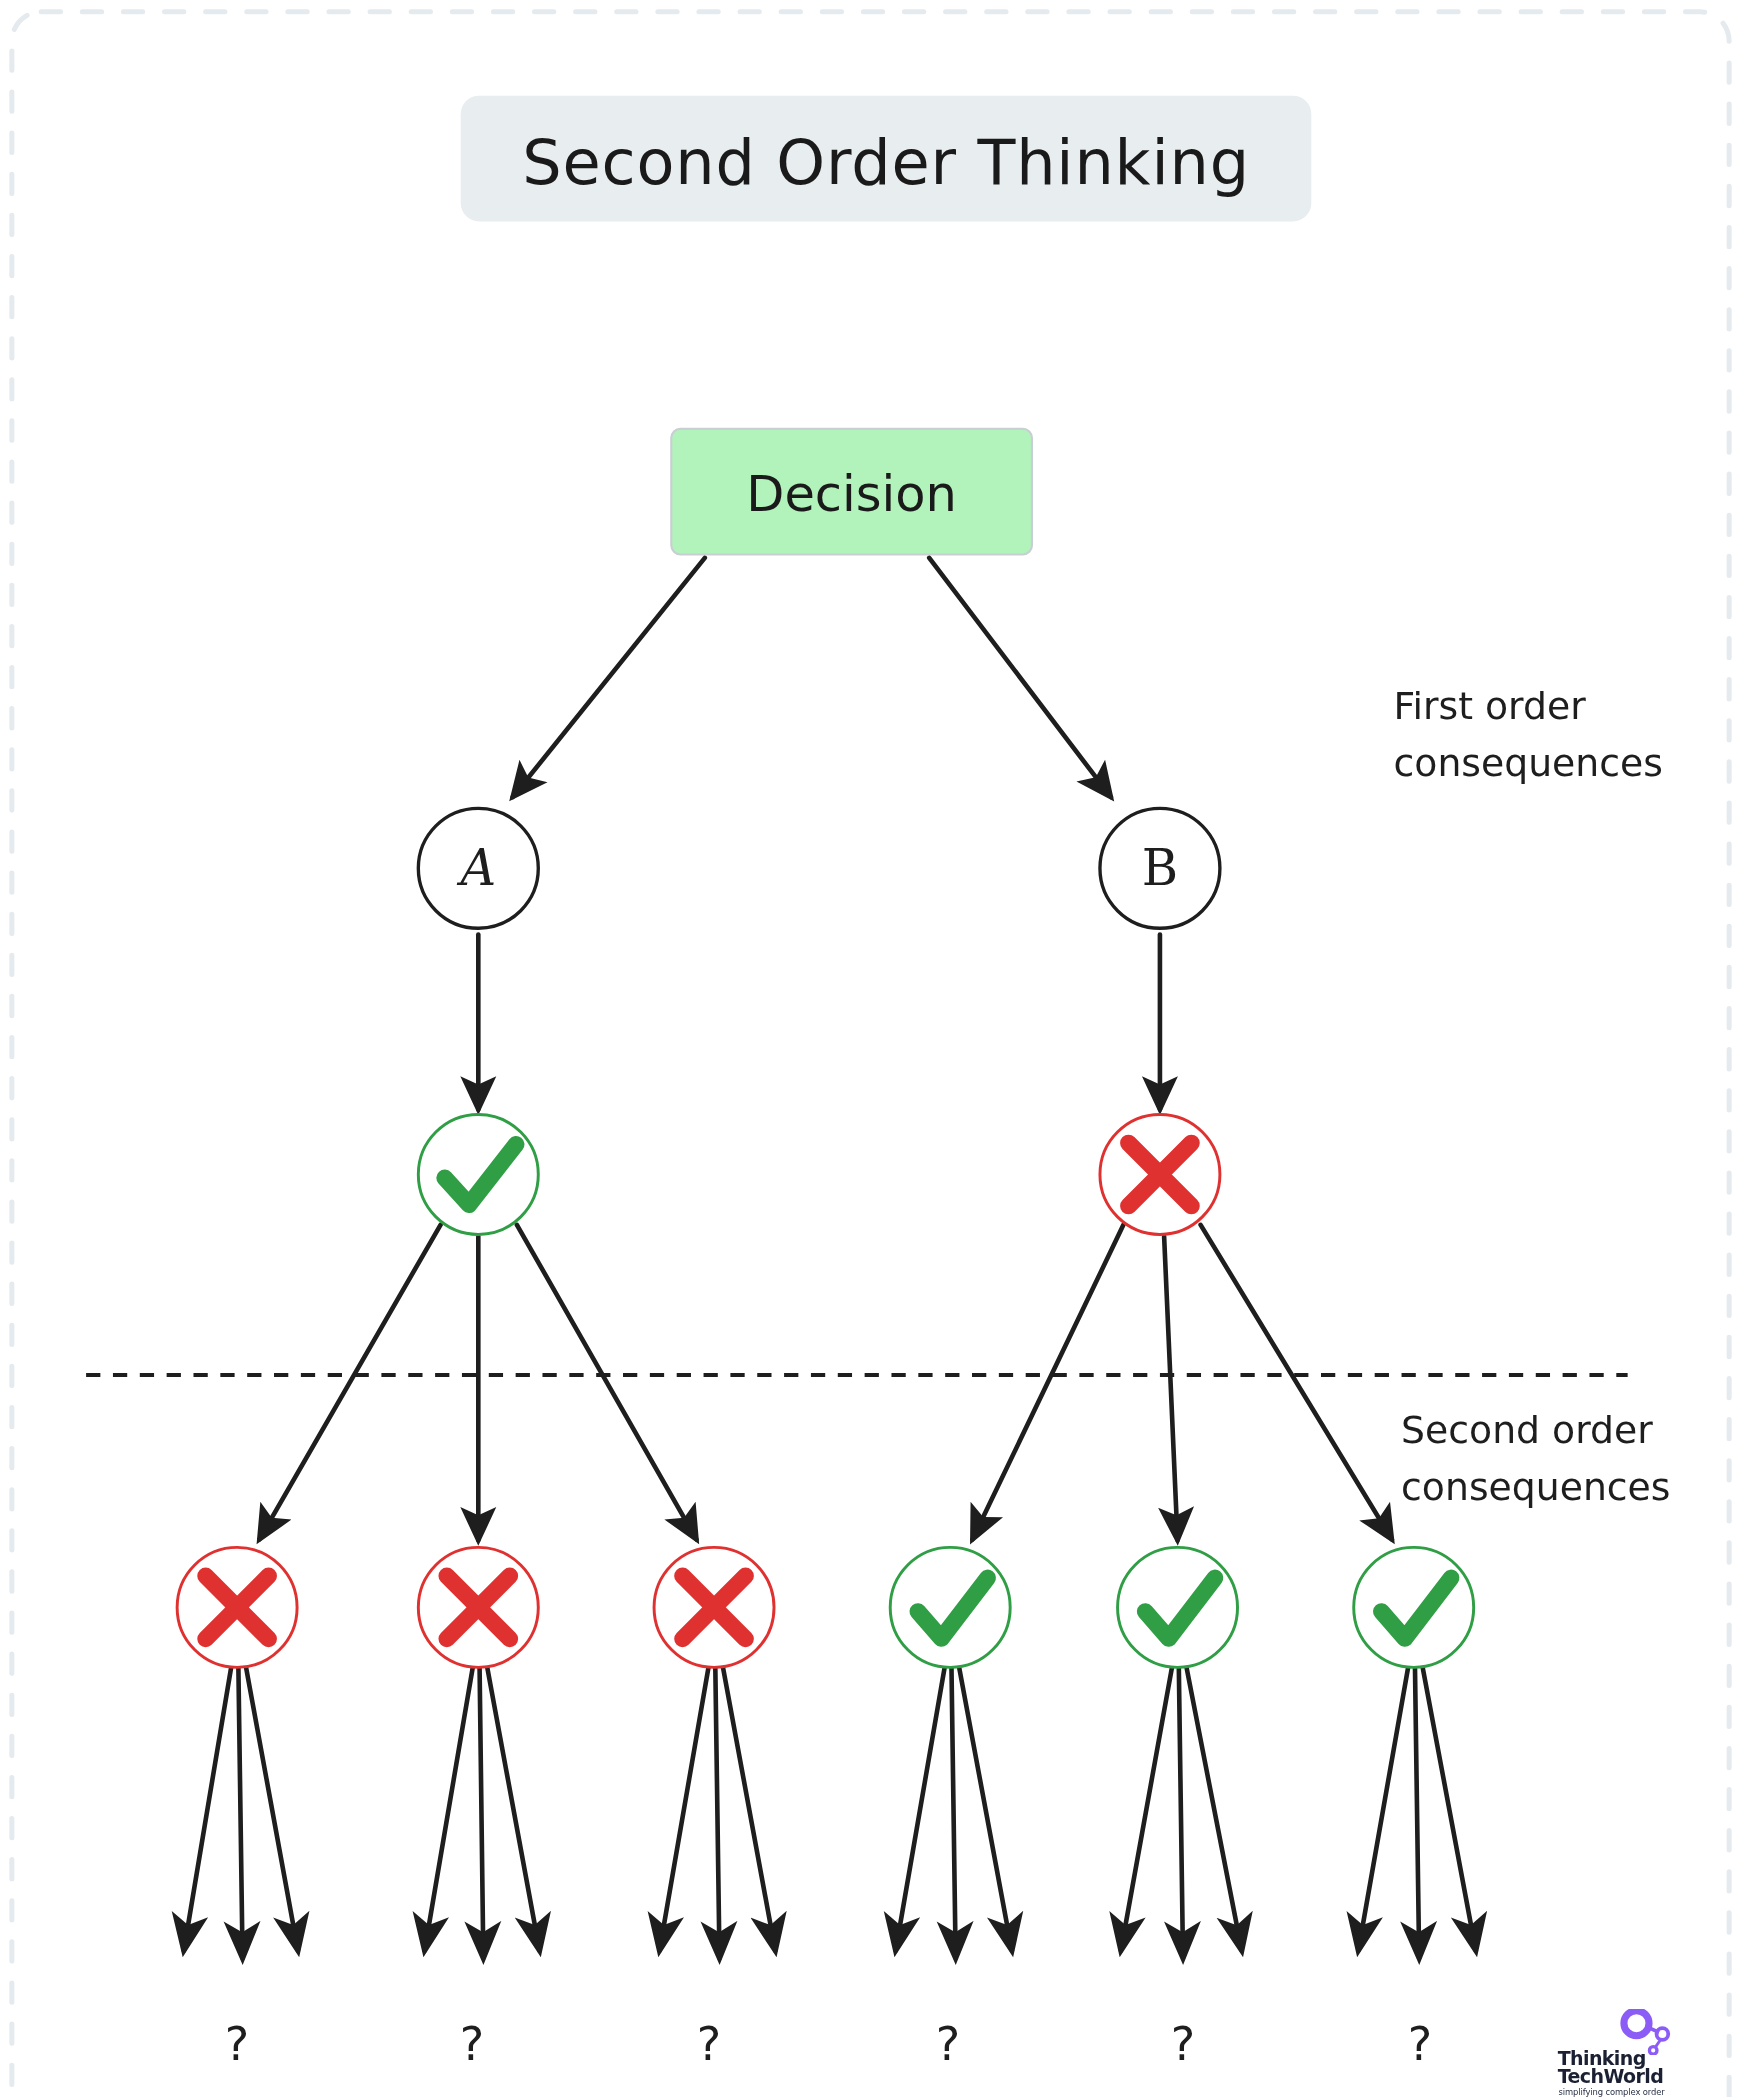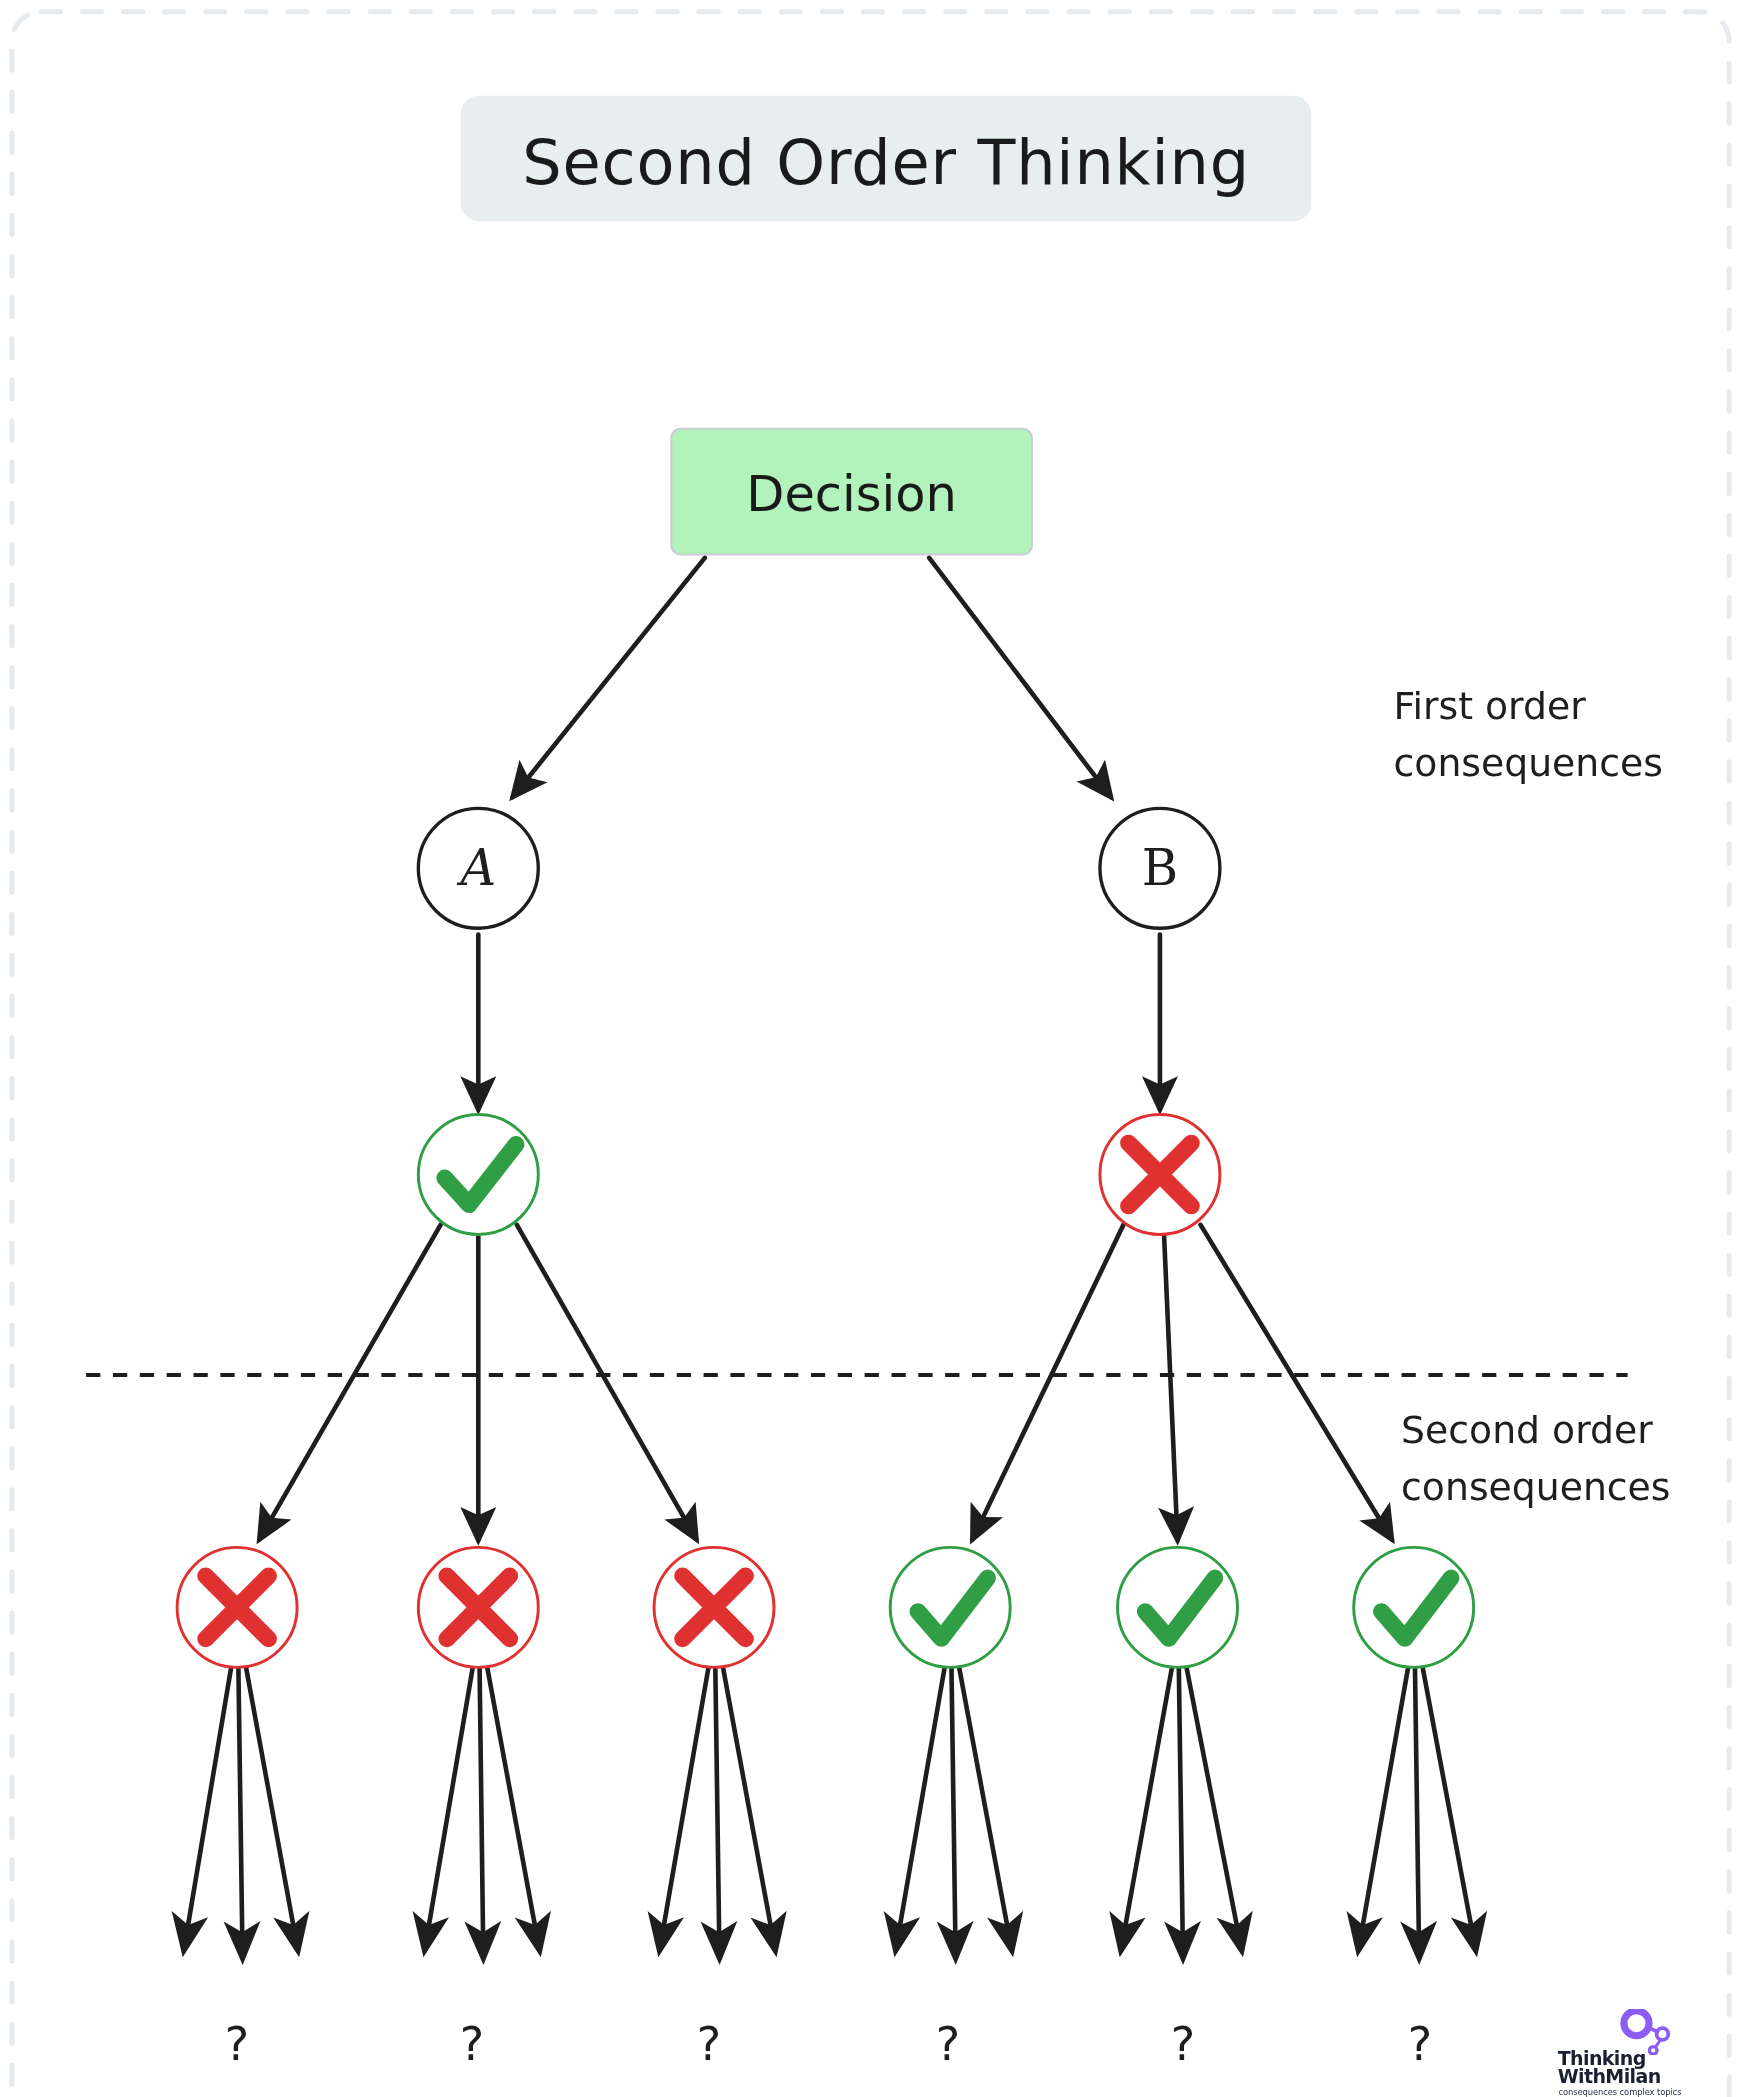--- a/index.html
+++ b/index.html
@@ -206,18 +206,18 @@
 
   <div id="logo-block">
     <svg id="logo-mark" viewBox="0 0 140 110">
       <circle cx="46" cy="34" r="30" fill="none" stroke="#8b5cf6" stroke-width="17"></circle>
       <line x1="74" y1="44" x2="100" y2="56" stroke="#8b5cf6" stroke-width="9"></line>
       <circle cx="108" cy="60" r="14" fill="none" stroke="#8b5cf6" stroke-width="9"></circle>
       <line x1="104" y1="73" x2="90" y2="93" stroke="#8b5cf6" stroke-width="7"></line>
       <circle cx="86" cy="99" r="9" fill="none" stroke="#8b5cf6" stroke-width="8"></circle>
     </svg>
     <div id="logo-text-1">Thinking</div>
-    <div id="logo-text-2">WithMilan</div>
-    <div id="logo-tagline">consequences complex topics</div>
+    <div id="logo-text-2">TechWorld</div>
+    <div id="logo-tagline">simplifying complex order</div>
   </div>
 
 </div>
 
 
 </body></html>

